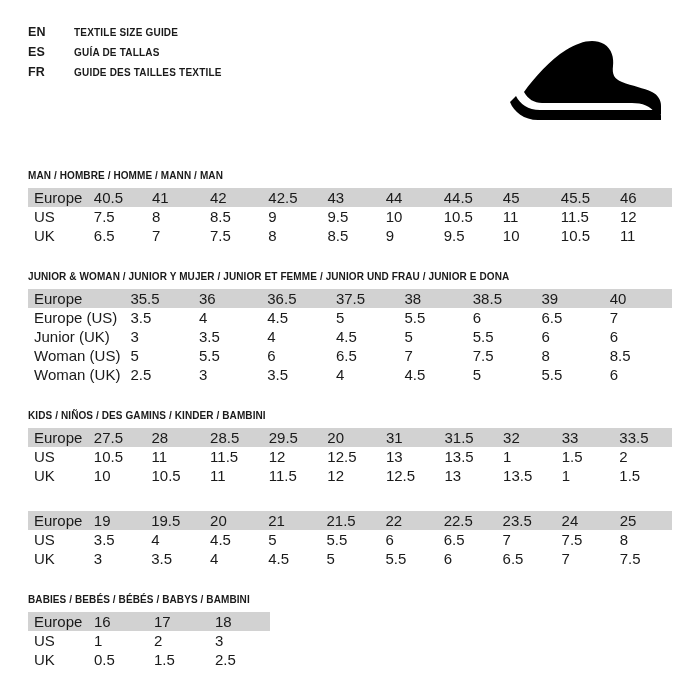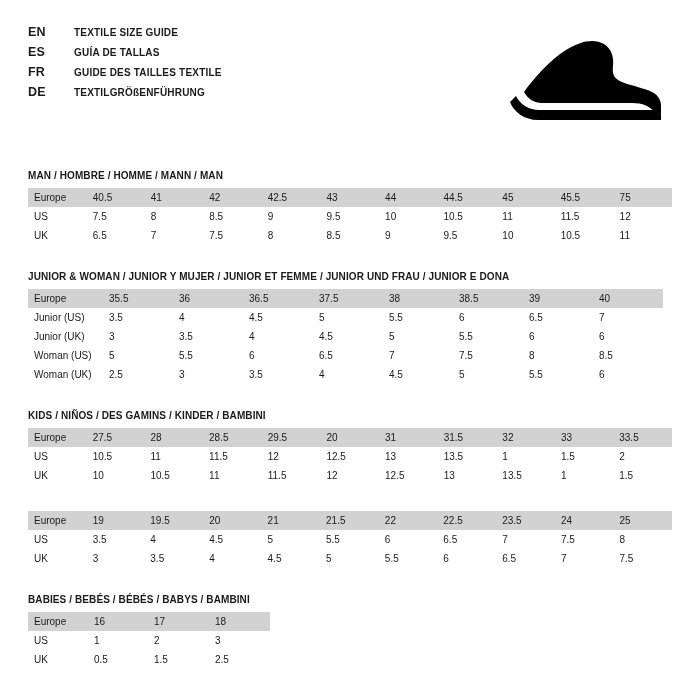--- a/index.html
+++ b/index.html
@@ -71,21 +71,21 @@
   }
   .block-title {
     font-size: 10px;
     font-weight: bold;
     letter-spacing: 0.1px;
     margin-bottom: 7px;
     color: #1a1a1a;
   }
   table.size {
     border-collapse: collapse;
-    font-size: 10px;
+    font-size: 15px;
     color: #1a1a1a;
   }
   table.size td {
     height: 19px;
     padding: 0 4px 0 6px;
     vertical-align: middle;
     white-space: nowrap;
   }
   table.size tr.head td {
     background: #d2d2d2;
@@ -113,24 +113,20 @@
         <span class="lang-title">TEXTILE SIZE GUIDE</span>
       </li>
       <li class="lang-row">
         <span class="lang-code">ES</span>
         <span class="lang-title">GUÍA DE TALLAS</span>
       </li>
       <li class="lang-row">
         <span class="lang-code">FR</span>
         <span class="lang-title">GUIDE DES TAILLES TEXTILE</span>
       </li>
-      <li class="lang-row">
-        <span class="lang-code">DE</span>
-        <span class="lang-title">TEXTILGRÖßENFÜHRUNG</span>
-      </li>
     </ul>
 
     <div class="shoe-wrap">
       <svg viewBox="0 0 220 96" width="220" height="96" aria-hidden="true">
         <path fill="#000000" d="M78 58 C88 44 104 26 120 16 C134 7 148 4 158 10 C166 15 168 24 167 32 C166 40 168 45 176 48 C186 52 198 54 206 58 C212 61 215 66 215 72 L215 80 L210 80 C205 72 196 69 186 69 L96 69 C88 69 82 65 78 58 Z"></path>
         <path fill="#000000" d="M70 62 C74 70 82 76 94 76 L206 76 C212 76 215 78 215 82 L215 86 L92 86 C78 86 68 78 64 68 Z"></path>
       </svg>
     </div>
 
   </div>
@@ -156,21 +152,21 @@
           <td class="label">Europe</td>
           <td class="val">40.5</td>
           <td class="val">41</td>
           <td class="val">42</td>
           <td class="val">42.5</td>
           <td class="val">43</td>
           <td class="val">44</td>
           <td class="val">44.5</td>
           <td class="val">45</td>
           <td class="val">45.5</td>
-          <td class="val">75</td>
+          <td class="val">46</td>
         </tr>
         <tr class="alt">
           <td class="label">US</td>
           <td class="val">7.5</td>
           <td class="val">8</td>
           <td class="val">8.5</td>
           <td class="val">9</td>
           <td class="val">9.5</td>
           <td class="val">10</td>
           <td class="val">10.5</td>
@@ -215,21 +211,21 @@
           <td class="val">35.5</td>
           <td class="val">36</td>
           <td class="val">36.5</td>
           <td class="val">37.5</td>
           <td class="val">38</td>
           <td class="val">38.5</td>
           <td class="val">39</td>
           <td class="val">40</td>
         </tr>
         <tr class="alt">
-          <td class="label">Junior (US)</td>
+          <td class="label">Europe (US)</td>
           <td class="val">3.5</td>
           <td class="val">4</td>
           <td class="val">4.5</td>
           <td class="val">5</td>
           <td class="val">5.5</td>
           <td class="val">6</td>
           <td class="val">6.5</td>
           <td class="val">7</td>
         </tr>
         <tr class="alt">

